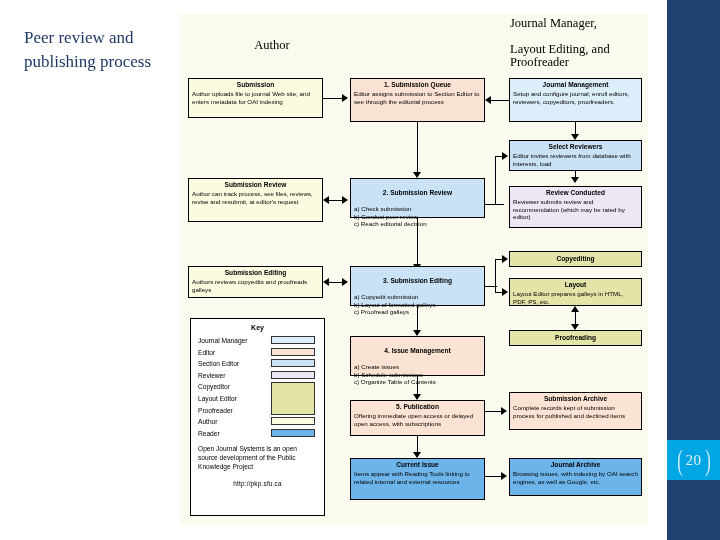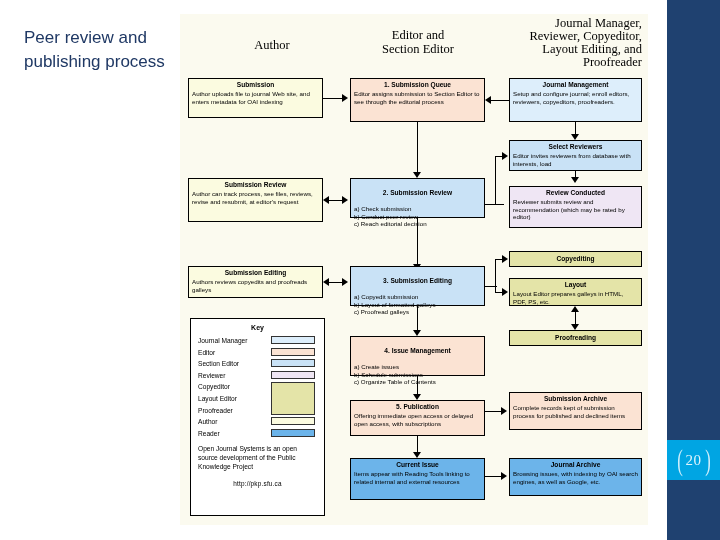--- a/index.html
+++ b/index.html
@@ -14,21 +14,21 @@
     overflow: hidden;
     position: relative;
   }
 
   
   #slide-title {
     position: absolute;
     left: 24px;
     top: 26px;
     width: 150px;
-    font-family: Liberation Sans, sans-serif;
+    font-family: Liberation Serif, serif;
     font-size: 17px;
     line-height: 24px;
     color: #1f3864;
     font-weight: 400;
   }
 
   
   #right-bar {
     position: absolute;
     right: 0;
@@ -192,27 +192,23 @@
   <span class="brk">(</span>
   <span class="num">20</span>
   <span class="brk">)</span>
 </div>
 
 <div id="diagram">
 
   <div class="col-head" style="left:22px; top:24px; width:140px;">
     <span>Author</span>
   </div>
-  <div class="col-head" style="left:158px; top:14px; width:160px;">
-    <span>Editor and</span><br>
-    <span>Section Editor</span>
-  </div>
-  <div class="col-head" style="left:330px; top:3px; width:132px; text-align:right; line-height:13px;">
+  <div class="col-head" style="left:330px; top:3px; width:132px; text-align:left; line-height:13px;">
     <span>Journal Manager,</span><br>
-    <span>Reviewer, Copyeditor,</span><br>
+    <br>
     <span>Layout Editing, and</span><br>
     <span>Proofreader</span>
   </div>
 
   <div class="node c-author" style="left:8px; top:64px; width:135px; height:40px;">
     <span class="t">Submission</span>
     <span class="b">Author uploads file to journal Web site, and enters metadata for OAI indexing</span>
   </div>
 
   <div class="node c-editor" style="left:170px; top:64px; width:135px; height:44px;">

